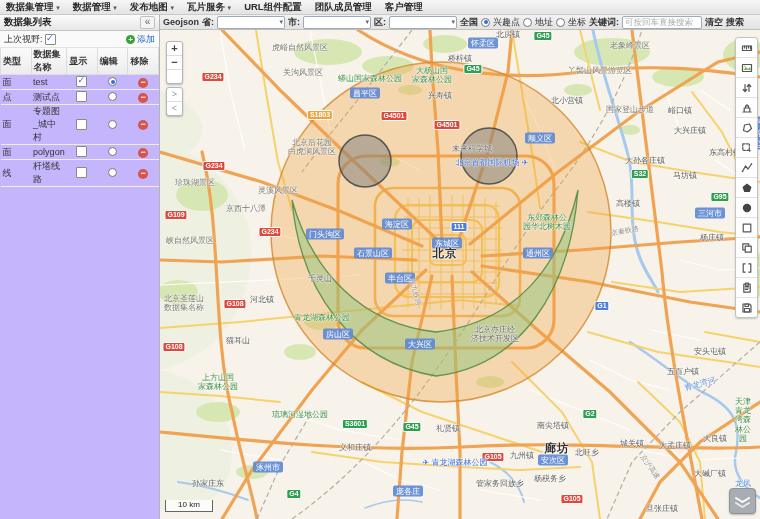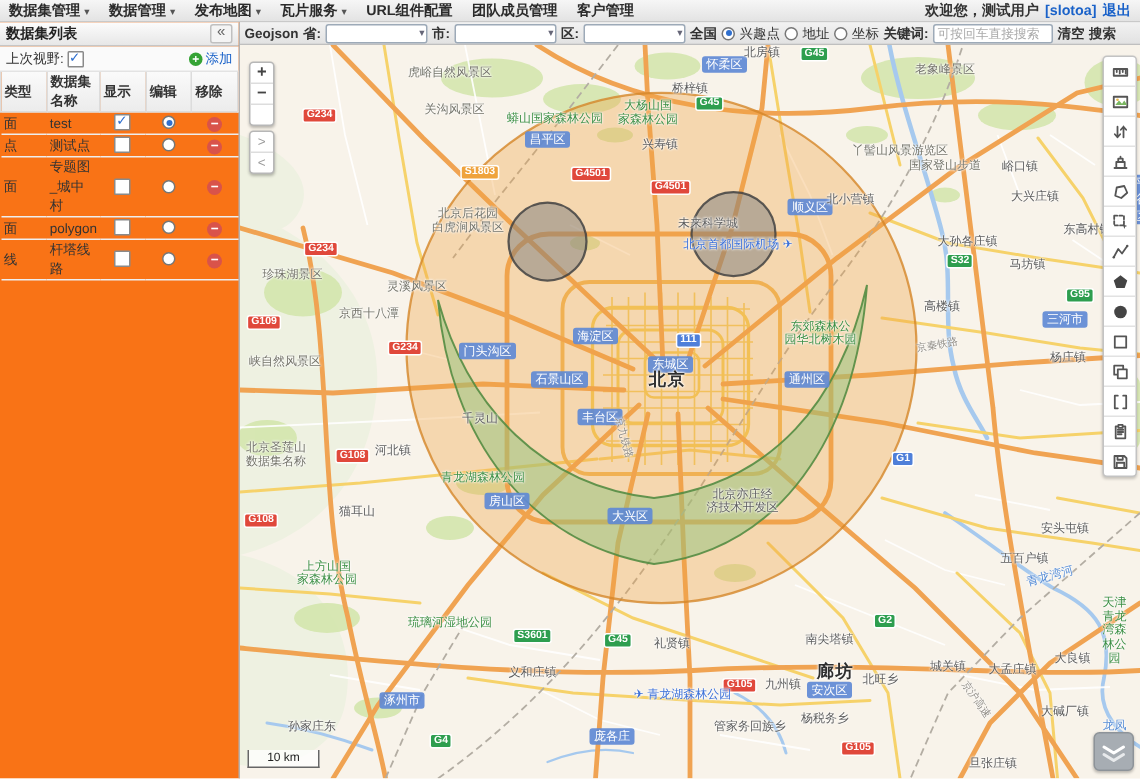--- a/index.html
+++ b/index.html
@@ -18,21 +18,21 @@
   .sb-label{color:#333;font-weight:bold;}
   .sb-select{height:11px;width:66px;background:#fff;border:1px solid #9daab8;border-radius:2px;position:relative;cursor:pointer;}
   .sb-select .arr{position:absolute;right:1px;top:1px;font-size:7px;color:#667;}
   .radio{display:inline-block;width:7px;height:7px;border:1px solid #777;border-radius:50%;background:#fff;position:relative;vertical-align:-1px;cursor:pointer;}
   .radio.on::after{content:"";position:absolute;left:1.5px;top:1.5px;width:4px;height:4px;border-radius:50%;background:#2f6fce;}
   .sb-input{height:11px;width:74px;border:1px solid #9daab8;border-radius:2px;font-size:8.5px;padding:0 2px;color:#333;}
   .sb-input::placeholder{color:#aaa;}
   .sb-btn{color:#333;font-weight:bold;cursor:pointer;}
 
   
-  .sidebar{position:absolute;left:0;top:15px;width:160px;height:504px;background:#f97316;border-right:1px solid #b3b3b3;box-sizing:border-box;}
+  .sidebar{position:absolute;left:0;top:15px;width:160px;height:504px;background:#c4b5fd;border-right:1px solid #b3b3b3;box-sizing:border-box;}
   .panel-header{height:16px;background:linear-gradient(#fcfcfc,#e7e7e7);border-bottom:1px solid #c6c6c6;display:flex;align-items:center;padding:0 4px;box-sizing:border-box;}
   .panel-title{font-weight:bold;font-size:9.5px;color:#222;}
   .collapse-btn{margin-left:auto;color:#666;font-size:10px;cursor:pointer;border:1px solid #c0c0c0;border-radius:2px;background:#f4f4f4;line-height:9px;height:11px;width:13px;text-align:center;}
   .lastview{height:16px;display:flex;align-items:center;padding:0 4px;border-bottom:1px solid #e3e3e3;background:#fafafa;font-size:9px;}
   .cb{display:inline-block;width:9px;height:9px;border:1px solid #8a8a8a;border-radius:1px;background:#fff;position:relative;cursor:pointer;vertical-align:-1px;}
   .cb.checked::after{content:"✓";position:absolute;left:0px;top:-2px;font-size:9px;color:#2f6fce;font-weight:bold;}
   .add-wrap{margin-left:auto;display:flex;align-items:center;gap:2px;cursor:pointer;}
   .plus-ic{display:inline-block;width:9px;height:9px;border-radius:50%;background:#35a335;color:#fff;font-size:8px;line-height:9px;text-align:center;font-weight:bold;}
   .ds-table{width:100%;border-collapse:collapse;font-size:9px;}
   .ds-table th{background:linear-gradient(#fafafa,#ececec);border:1px solid #dcdcdc;border-top:none;font-weight:bold;color:#333;height:15px;padding:0 2px;text-align:left;}
@@ -84,25 +84,20 @@
   <div class="menubar">
     <span id="menu-items" style="display:flex;">
         <span class="menu-item">数据集管理 <span class="car">▾</span></span>
         <span class="menu-item">数据管理 <span class="car">▾</span></span>
         <span class="menu-item">发布地图 <span class="car">▾</span></span>
         <span class="menu-item">瓦片服务 <span class="car">▾</span></span>
         <span class="menu-item">URL组件配置 </span>
         <span class="menu-item">团队成员管理 </span>
         <span class="menu-item">客户管理 </span>
       </span>
-    <span class="menubar-right">
-      <span>欢迎您，测试用户</span>
-        <span class="link">[slotoa]</span>
-      <span class="link">退出</span>
-    </span>
   </div>
 
   <div class="searchbar">
     <span class="sb-label">Geojson</span>
     <span class="sb-label">省:</span>
     <span class="sb-select">
         <span class="arr">▾</span>
       </span>
     <span class="sb-label">市:</span>
     <span class="sb-select">
@@ -353,21 +348,21 @@
         <div class="lbl dist" style="left: 178px; top: 304px;">房山区</div>
         <div class="lbl dist" style="left: 108px; top: 437px;">涿州市</div>
         <div class="lbl dist" style="left: 393px; top: 430px;">安次区</div>
         <div class="lbl dist" style="left: 550px; top: 183px;">三河市</div>
         <div class="lbl dist" style="left: 248px; top: 461px;">庞各庄</div>
         <div class="lbl city" style="left: 285px; top: 224px;">北京</div>
         <div class="lbl city" style="left: 397px; top: 419px;">廊坊</div>
         <div class="lbl town" style="left: 280px; top: 66px;">兴寿镇</div>
         <div class="lbl town" style="left: 300px; top: 29px;">桥梓镇</div>
         <div class="lbl town" style="left: 348px; top: 5px;">北房镇</div>
-        <div class="lbl town" style="left: 407px; top: 71px; margin-top: 32px;">北小营镇</div>
+        <div class="lbl town" style="left: 407px; top: 71px;">北小营镇</div>
         <div class="lbl town" style="left: 520px; top: 81px;">峪口镇</div>
         <div class="lbl town" style="left: 530px; top: 101px;">大兴庄镇</div>
         <div class="lbl town" style="left: 565px; top: 123px;">东高村镇</div>
         <div class="lbl town" style="left: 485px; top: 131px;">大孙各庄镇</div>
         <div class="lbl town" style="left: 525px; top: 146px;">马坊镇</div>
         <div class="lbl town" style="left: 468px; top: 174px;">高楼镇</div>
         <div class="lbl town" style="left: 552px; top: 208px;">杨庄镇</div>
         <div class="lbl town" style="left: 102px; top: 270px;">河北镇</div>
         <div class="lbl town" style="left: 195px; top: 418px;">义和庄镇</div>
         <div class="lbl town" style="left: 288px; top: 399px;">礼贤镇</div>
@@ -396,21 +391,21 @@
 园华北树木园</div>
         <div class="lbl scenic" style="left: 140px; top: 385px;">琉璃河湿地公园</div>
         <div class="lbl scenic" style="left: 162px; top: 288px;">青龙湖森林公园</div>
         <div class="lbl scenic" style="left: 583px; top: 390px;">天津青龙
 湾森林公园</div>
         <div class="lbl scenic" style="left: 58px; top: 352px;">上方山国
 家森林公园</div>
         <div class="lbl scenic2" style="left: 140px; top: 18px;">虎峪自然风景区</div>
         <div class="lbl scenic2" style="left: 143px; top: 43px;">关沟风景区</div>
         <div class="lbl scenic2" style="left: 470px; top: 16px;">老象峰景区</div>
-        <div class="lbl scenic2" style="left: 440px; top: 41px; margin-top: 29px;">丫髻山风景游览区</div>
+        <div class="lbl scenic2" style="left: 440px; top: 41px;">丫髻山风景游览区</div>
         <div class="lbl scenic2" style="left: 35px; top: 153px;">珍珠湖景区</div>
         <div class="lbl scenic2" style="left: 86px; top: 179px;">京西十八潭</div>
         <div class="lbl scenic2" style="left: 30px; top: 211px;">峡自然风景区</div>
         <div class="lbl scenic2" style="left: 152px; top: 117px;">北京后花园
 白虎涧风景区</div>
         <div class="lbl scenic2" style="left: 24px; top: 273px;">北京圣莲山
 数据集名称</div>
         <div class="lbl scenic2" style="left: 118px; top: 161px;">灵溪风景区</div>
         <div class="lbl scenic2" style="left: 470px; top: 80px;">国家登山步道</div>
         <div class="lbl poi" style="left: 332px; top: 133px;">北京首都国际机场 ✈</div>

